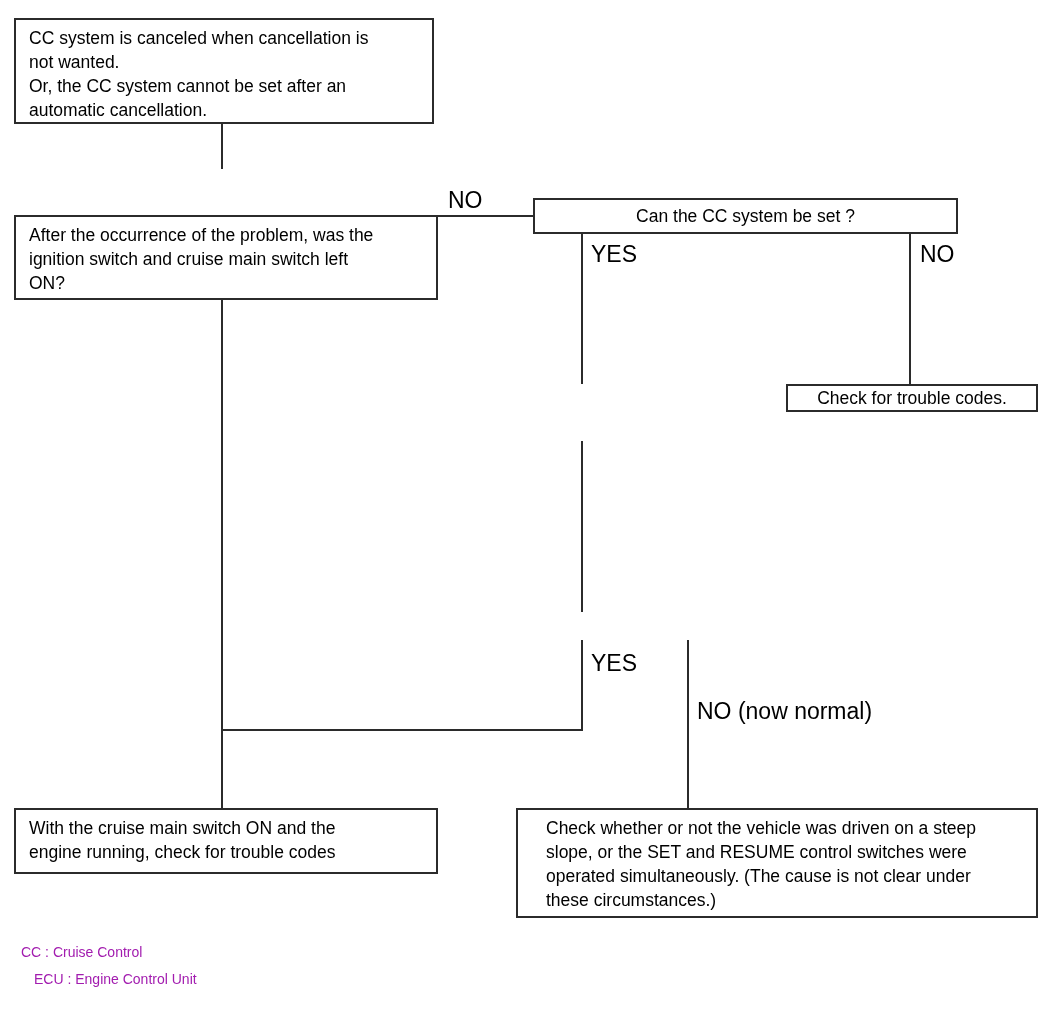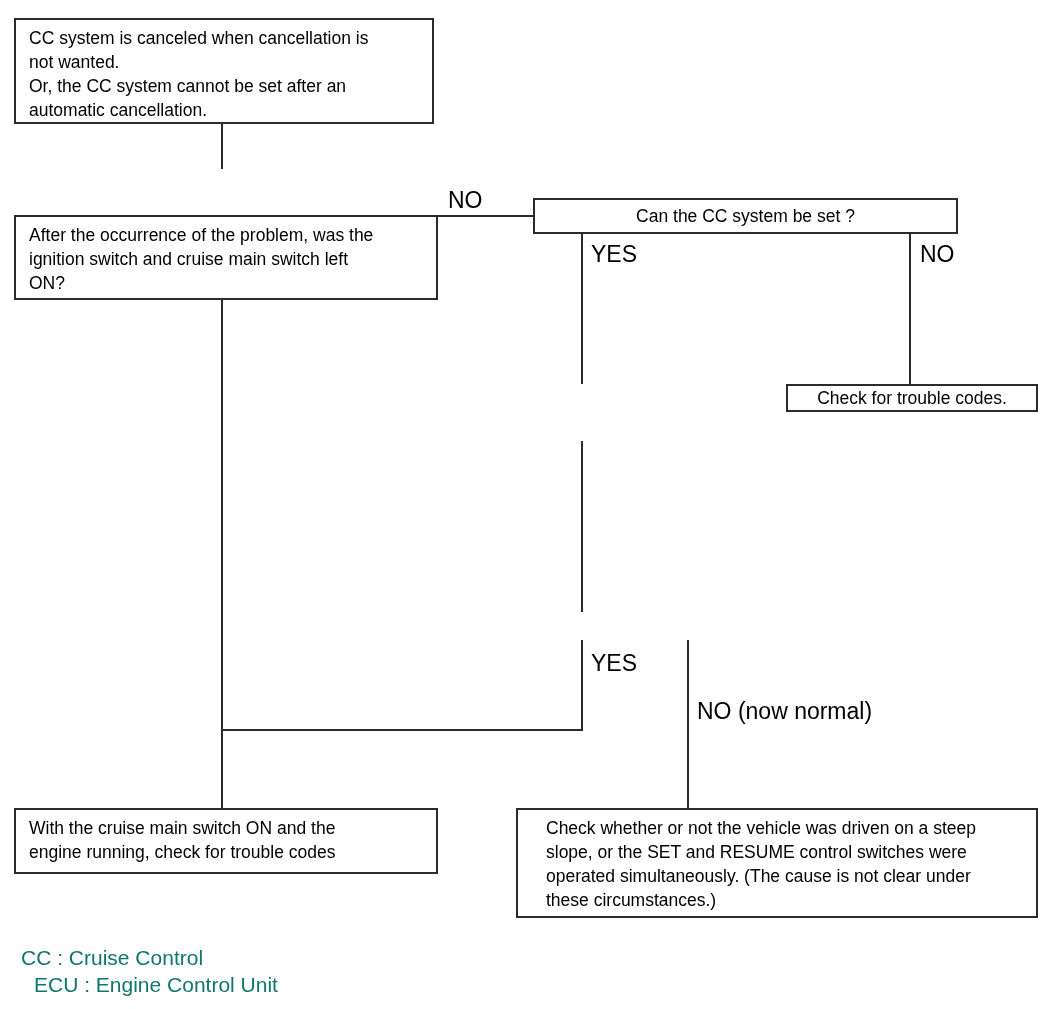--- a/index.html
+++ b/index.html
@@ -52,23 +52,23 @@
   .label {
     position: absolute;
     font-size: 23px;
     line-height: 1.2;
     color: #000000;
     white-space: nowrap;
     z-index: 2;
   }
   .legend {
     position: absolute;
-    font-size: 21px;
+    font-size: 14px;
     line-height: 1.55;
-    color: #0f766e;
+    color: #a21caf;
     white-space: pre-line;
     z-index: 2;
   }
 </style>
 </head>
 <body>
 
 <div id="canvas">
 
   <div class="line v" style="left:221px; top:123px; height:46px;"></div>

